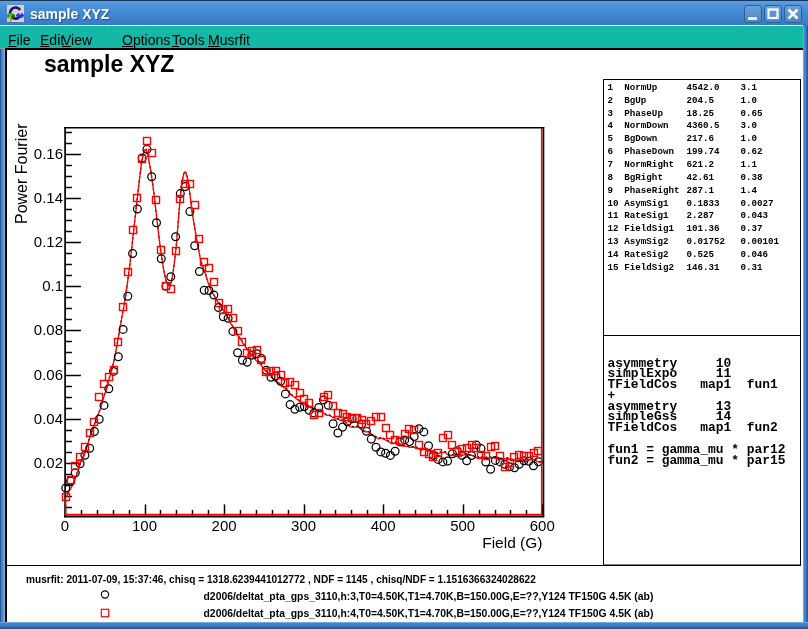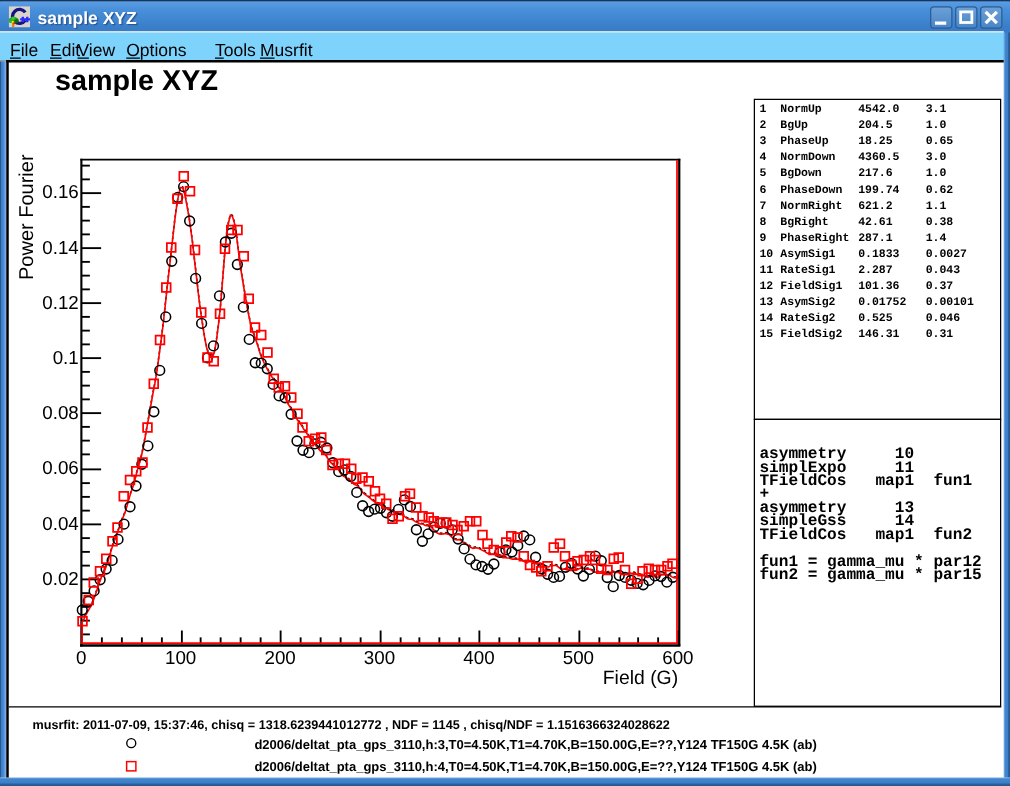--- a/index.html
+++ b/index.html
@@ -2,21 +2,21 @@
 <html><head><meta charset="utf-8">
 <style>
 html,body{margin:0;padding:0;width:808px;height:629px;overflow:hidden;
 background:#3d7fc8;font-family:"Liberation Sans",sans-serif;}
 #win{position:absolute;left:0;top:0;width:808px;height:629px;padding-left:43px;}
 #tbar{position:absolute;left:0;top:0;width:808px;height:25px;
 background:linear-gradient(#5d9de2 0%,#4990da 25%,#3f85d0 60%,#3779c4 100%);
 border-top:1px solid #16365a;}
 #ttl{position:absolute;left:30px;top:5px;color:#fff;font-weight:bold;
 font-size:14px;text-shadow:1px 1px 1px rgba(0,0,40,.4);}
-#mbar{position:absolute;left:0;top:25px;width:803px;height:22px;background:#7dd3fc;border-top:1px solid #f0f0f0;
+#mbar{position:absolute;left:0;top:25px;width:803px;height:22px;background:#14b8a6;border-top:1px solid #f0f0f0;
 border-bottom:1px solid #9a9a9a;}
 .mi{position:absolute;top:6px;font-size:14px;color:#000;}
 .u{text-decoration:underline;}
 #cv{position:absolute;left:5px;top:48px;width:798px;height:574px;background:#fff;
 border-left:2px solid #000;border-top:2px solid #000;box-sizing:border-box;}
 #plot text{font-family:"Liberation Sans",sans-serif;}
 #plot g[font-family] text{font-family:"Liberation Mono",monospace;}
 .btn{position:absolute;top:4px;width:18px;height:18px;border-radius:3px;
 background:linear-gradient(#6ba0d8,#4a86c6);border:1px solid #2d5e96;box-sizing:border-box;}
 </style></head><body>
@@ -44,21 +44,21 @@
 <svg style="position:absolute;left:744px;top:4px" width="60" height="18" viewBox="0 0 60 18">
 <path d="M4 13.5 H13" stroke="#fff" stroke-width="2.6"></path>
 <rect x="24.5" y="4.5" width="9" height="8.5" fill="none" stroke="#fff" stroke-width="2.2"></rect>
 <path d="M44.5 4.5 L53.5 13.5 M53.5 4.5 L44.5 13.5" stroke="#fff" stroke-width="2.6"></path>
 </svg>
 </div>
 <div id="mbar">
       <div class="mi" style="left:8px"><span class="u">F</span>ile</div>
       <div class="mi" style="left:40px"><span class="u">E</span>dit</div>
       <div class="mi" style="left:62px"><span class="u">V</span>iew</div>
-      <div class="mi" style="left:101px"><span class="u">O</span>ptions</div>
+      <div class="mi" style="left:122px"><span class="u">O</span>ptions</div>
       <div class="mi" style="left:172px"><span class="u">T</span>ools</div>
       <div class="mi" style="left:208px"><span class="u">M</span>usrfit</div>
       <div class="mi" style="left:816px"><span class="u">H</span>elp</div>
     </div>
 <div id="cv"></div>
 <svg id="plot" style="position:absolute;left:0;top:0" width="808" height="629" viewBox="0 0 808 629">
 <text x="44" y="72" font-size="23" font-weight="bold">sample XYZ</text>
 <g stroke="#000" fill="none">
 <line x1="65.1" y1="126.9" x2="65.1" y2="517.2" stroke-width="1.7"></line>
 <line x1="64.3" y1="127.7" x2="544.2" y2="127.7" stroke-width="1.5"></line>

